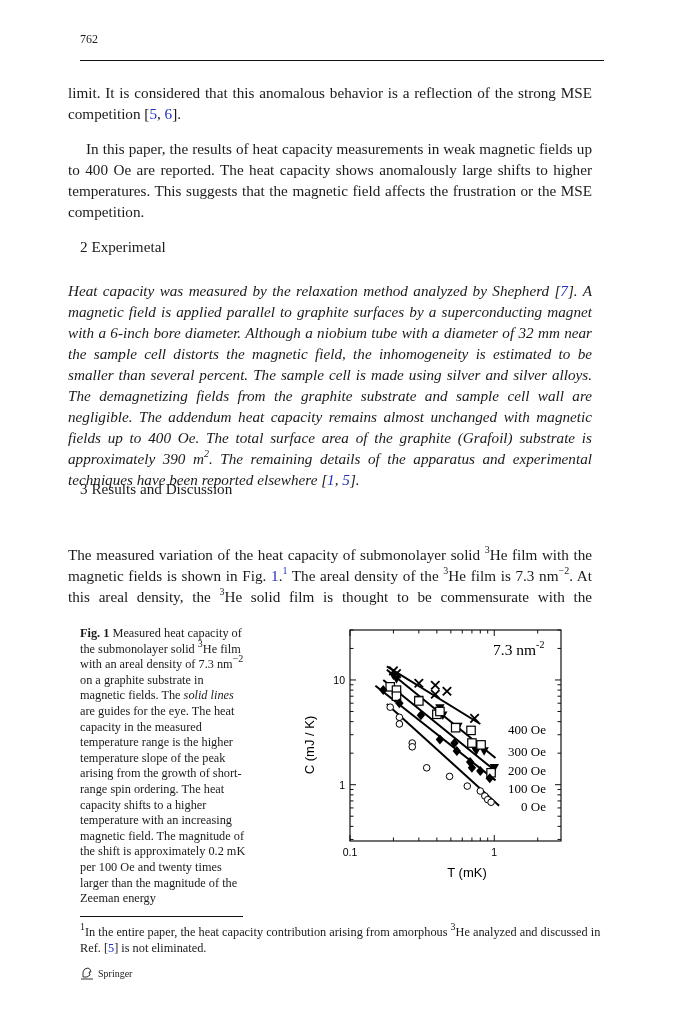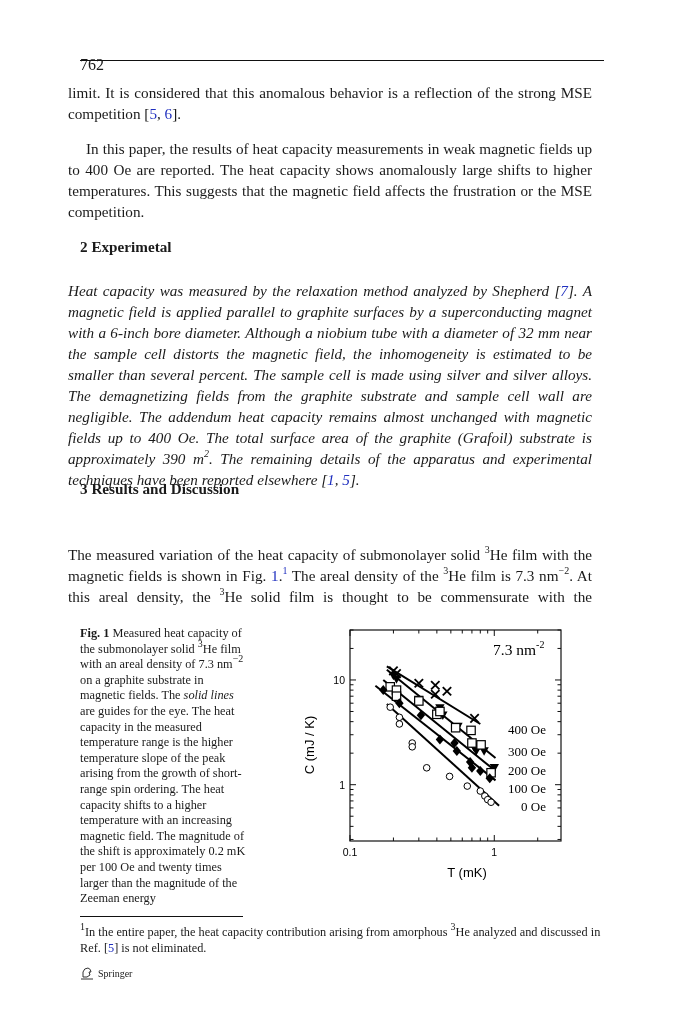--- a/index.html
+++ b/index.html
@@ -1,30 +1,30 @@
 <!DOCTYPE html>
 <html><head>
 <meta charset="utf-8">
 <style>
   html, body { margin: 0; padding: 0; background: #ffffff; }
   body { width: 683px; height: 1036px; position: relative; overflow: hidden;
          font-family: "Liberation Serif", "DejaVu Serif", serif; color: #1a1a1a; }
   .abs { position: absolute; }
-  .running-head { top: 56px; left: 80px; width: 524px; height: 20px; font-size: 16px; }
+  .running-head { top: 32px; left: 80px; width: 524px; height: 20px; font-size: 12px; }
   .running-head .pg { position: absolute; left: 0; top: 0; }
   .running-head .jr { position: absolute; right: 0; top: 0; }
   .head-rule { top: 60px; left: 80px; width: 524px; height: 0; border-top: 1.3px solid #111; }
   .para { left: 68px; width: 524px; font-size: 15.2px; line-height: 21px; text-align: justify; }
   .para p { margin: 0; }
   .para p.ind { text-indent: 18px; margin-top: 14px; }
   .lastline { text-align-last: left; }
   .justify-all { text-align-last: justify; }
   .ref { color: #1f2fbf; }
   sup { font-size: 10px; line-height: 0; position: relative; top: -1px; }
-  .sec-h { left: 80px; font-size: 15.2px; font-weight: bold; }
+  .sec-h { left: 80px; font-size: 15.2px; font-weight: normal; }
   .caption { left: 80px; width: 170px; top: 626px; font-size: 12.3px; line-height: 15.6px; }
   .caption b { font-weight: bold; }
   .fn-rule { left: 80px; top: 916px; width: 163px; border-top: 1px solid #111; }
   .footnote { left: 80px; top: 924px; width: 530px; font-size: 12.3px; line-height: 16px; }
   .springer { left: 80px; top: 966px; font-size: 10px; display: flex; align-items: center; gap: 4px; }
   svg text { font-family: "Liberation Sans", "DejaVu Sans", sans-serif; }
   .chart-svg { left: 290px; top: 620px; }
 </style>
 </head>
 <body>

